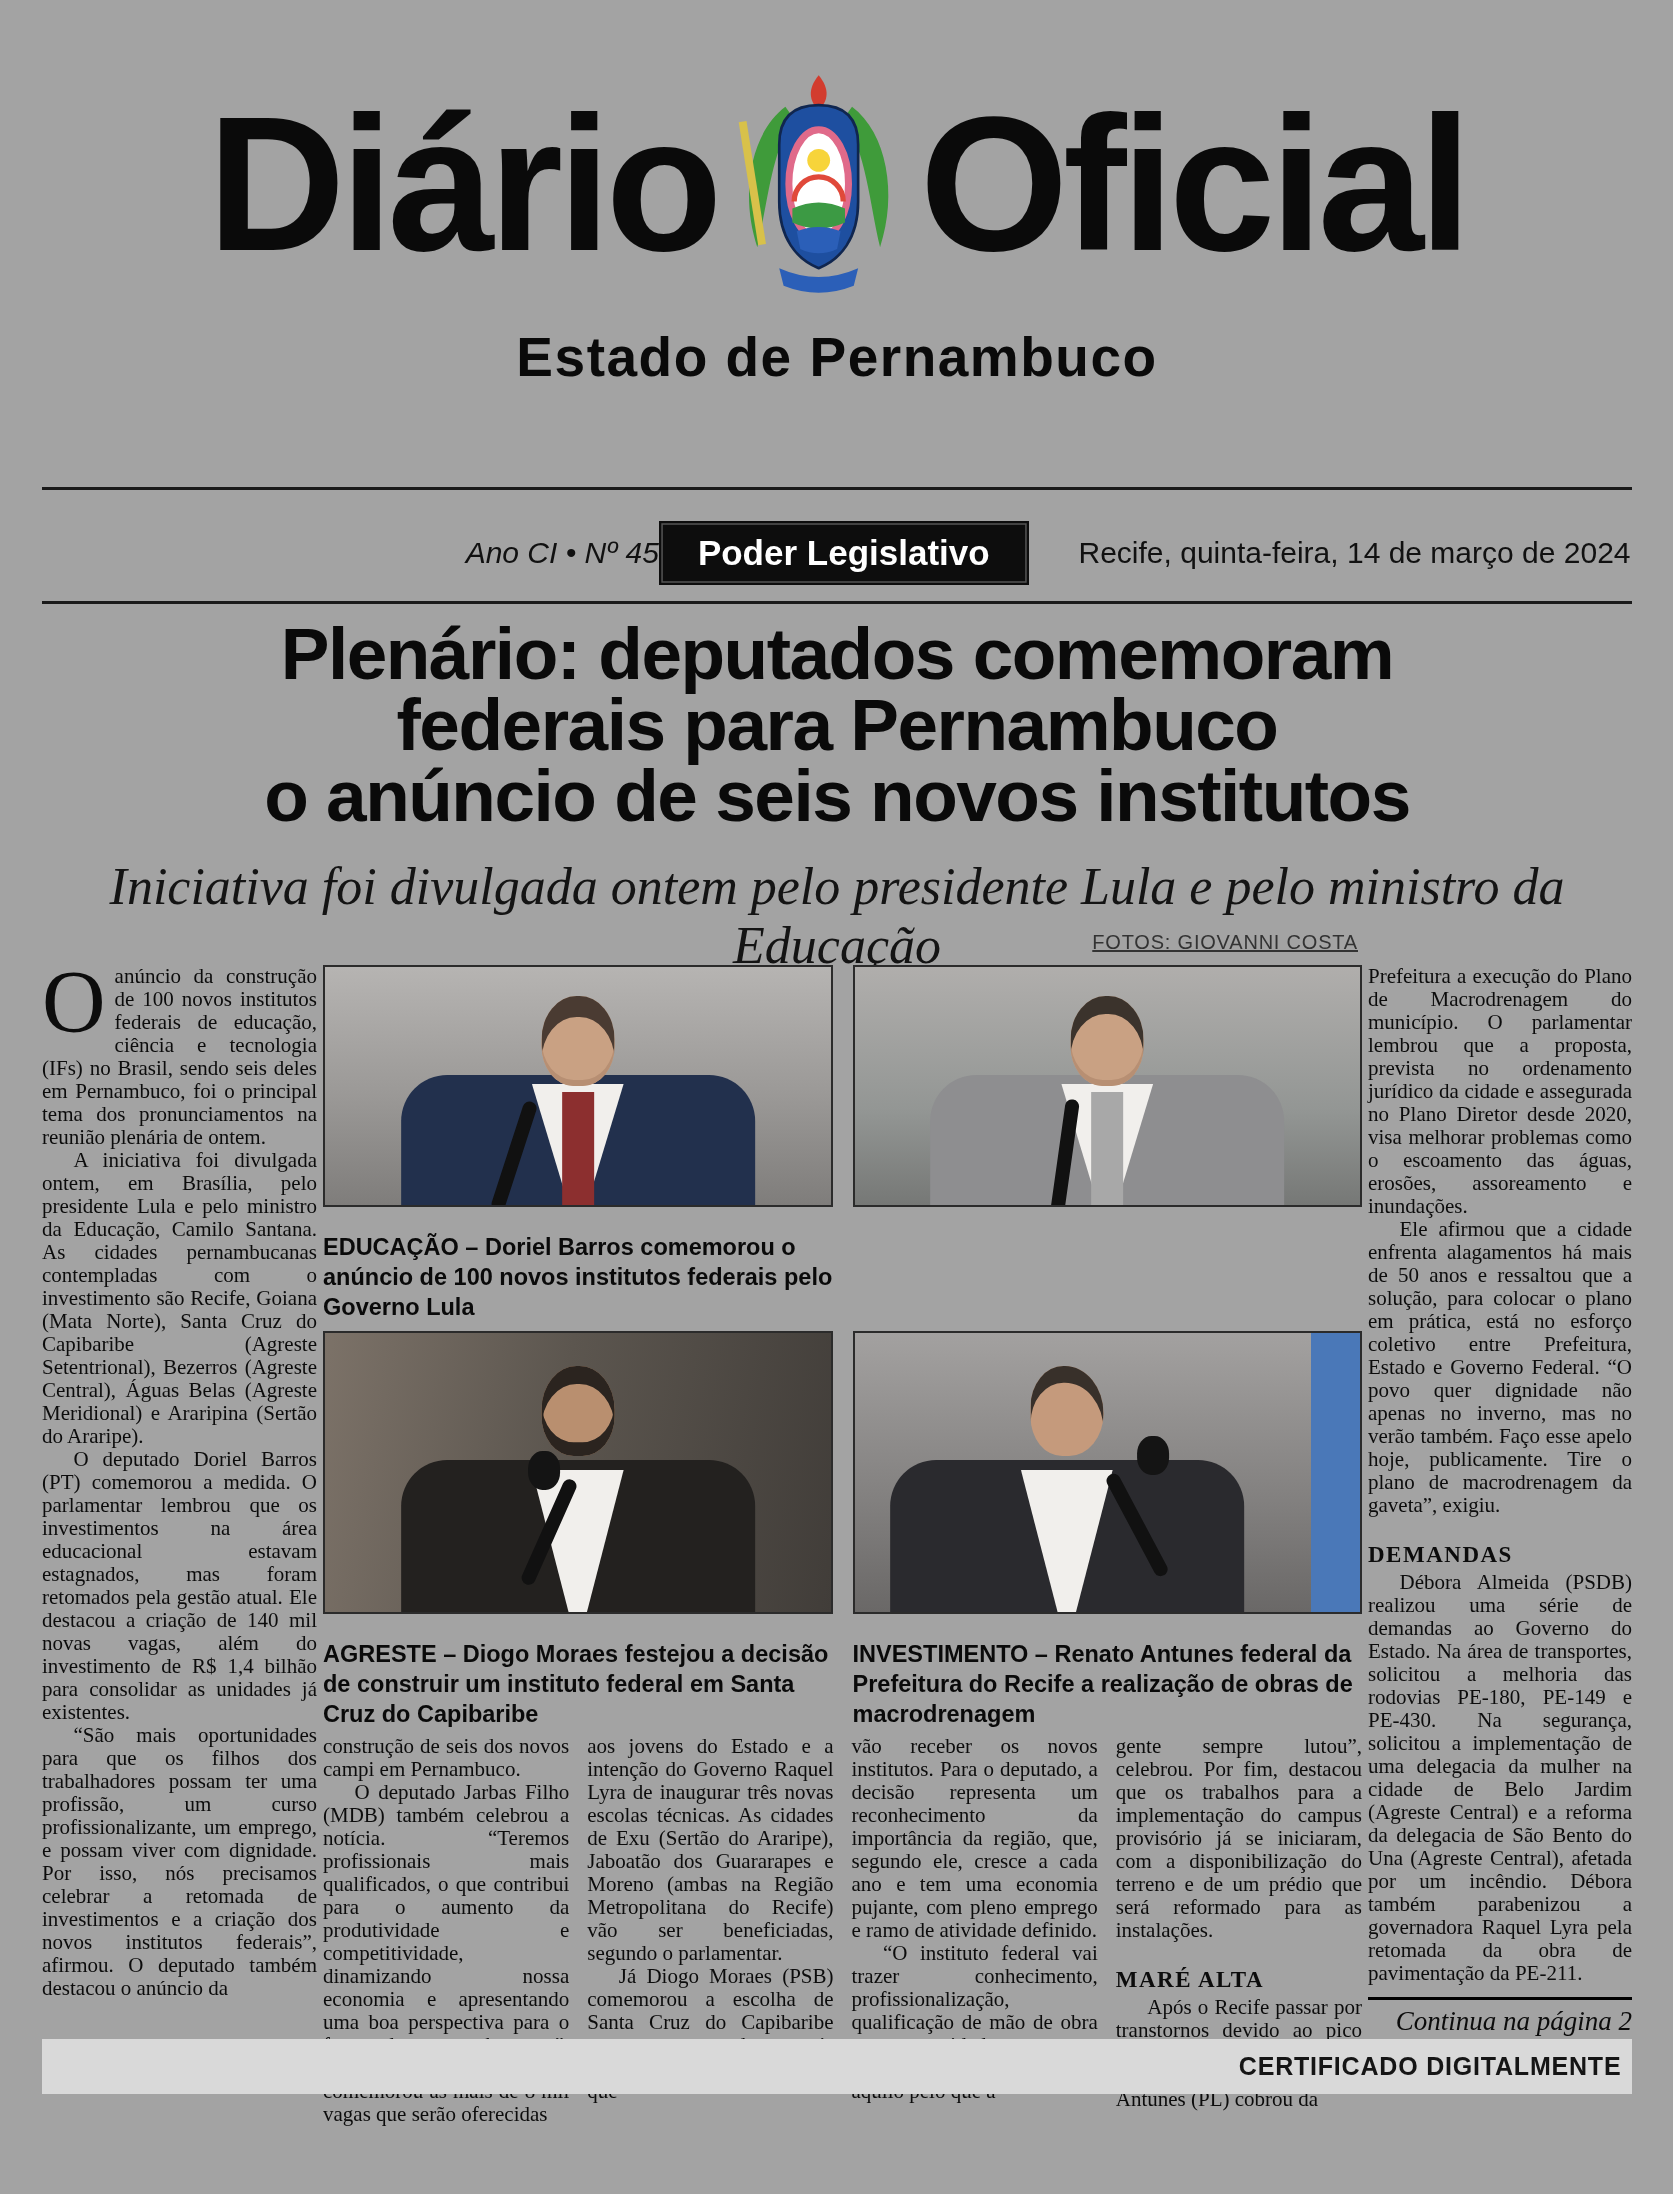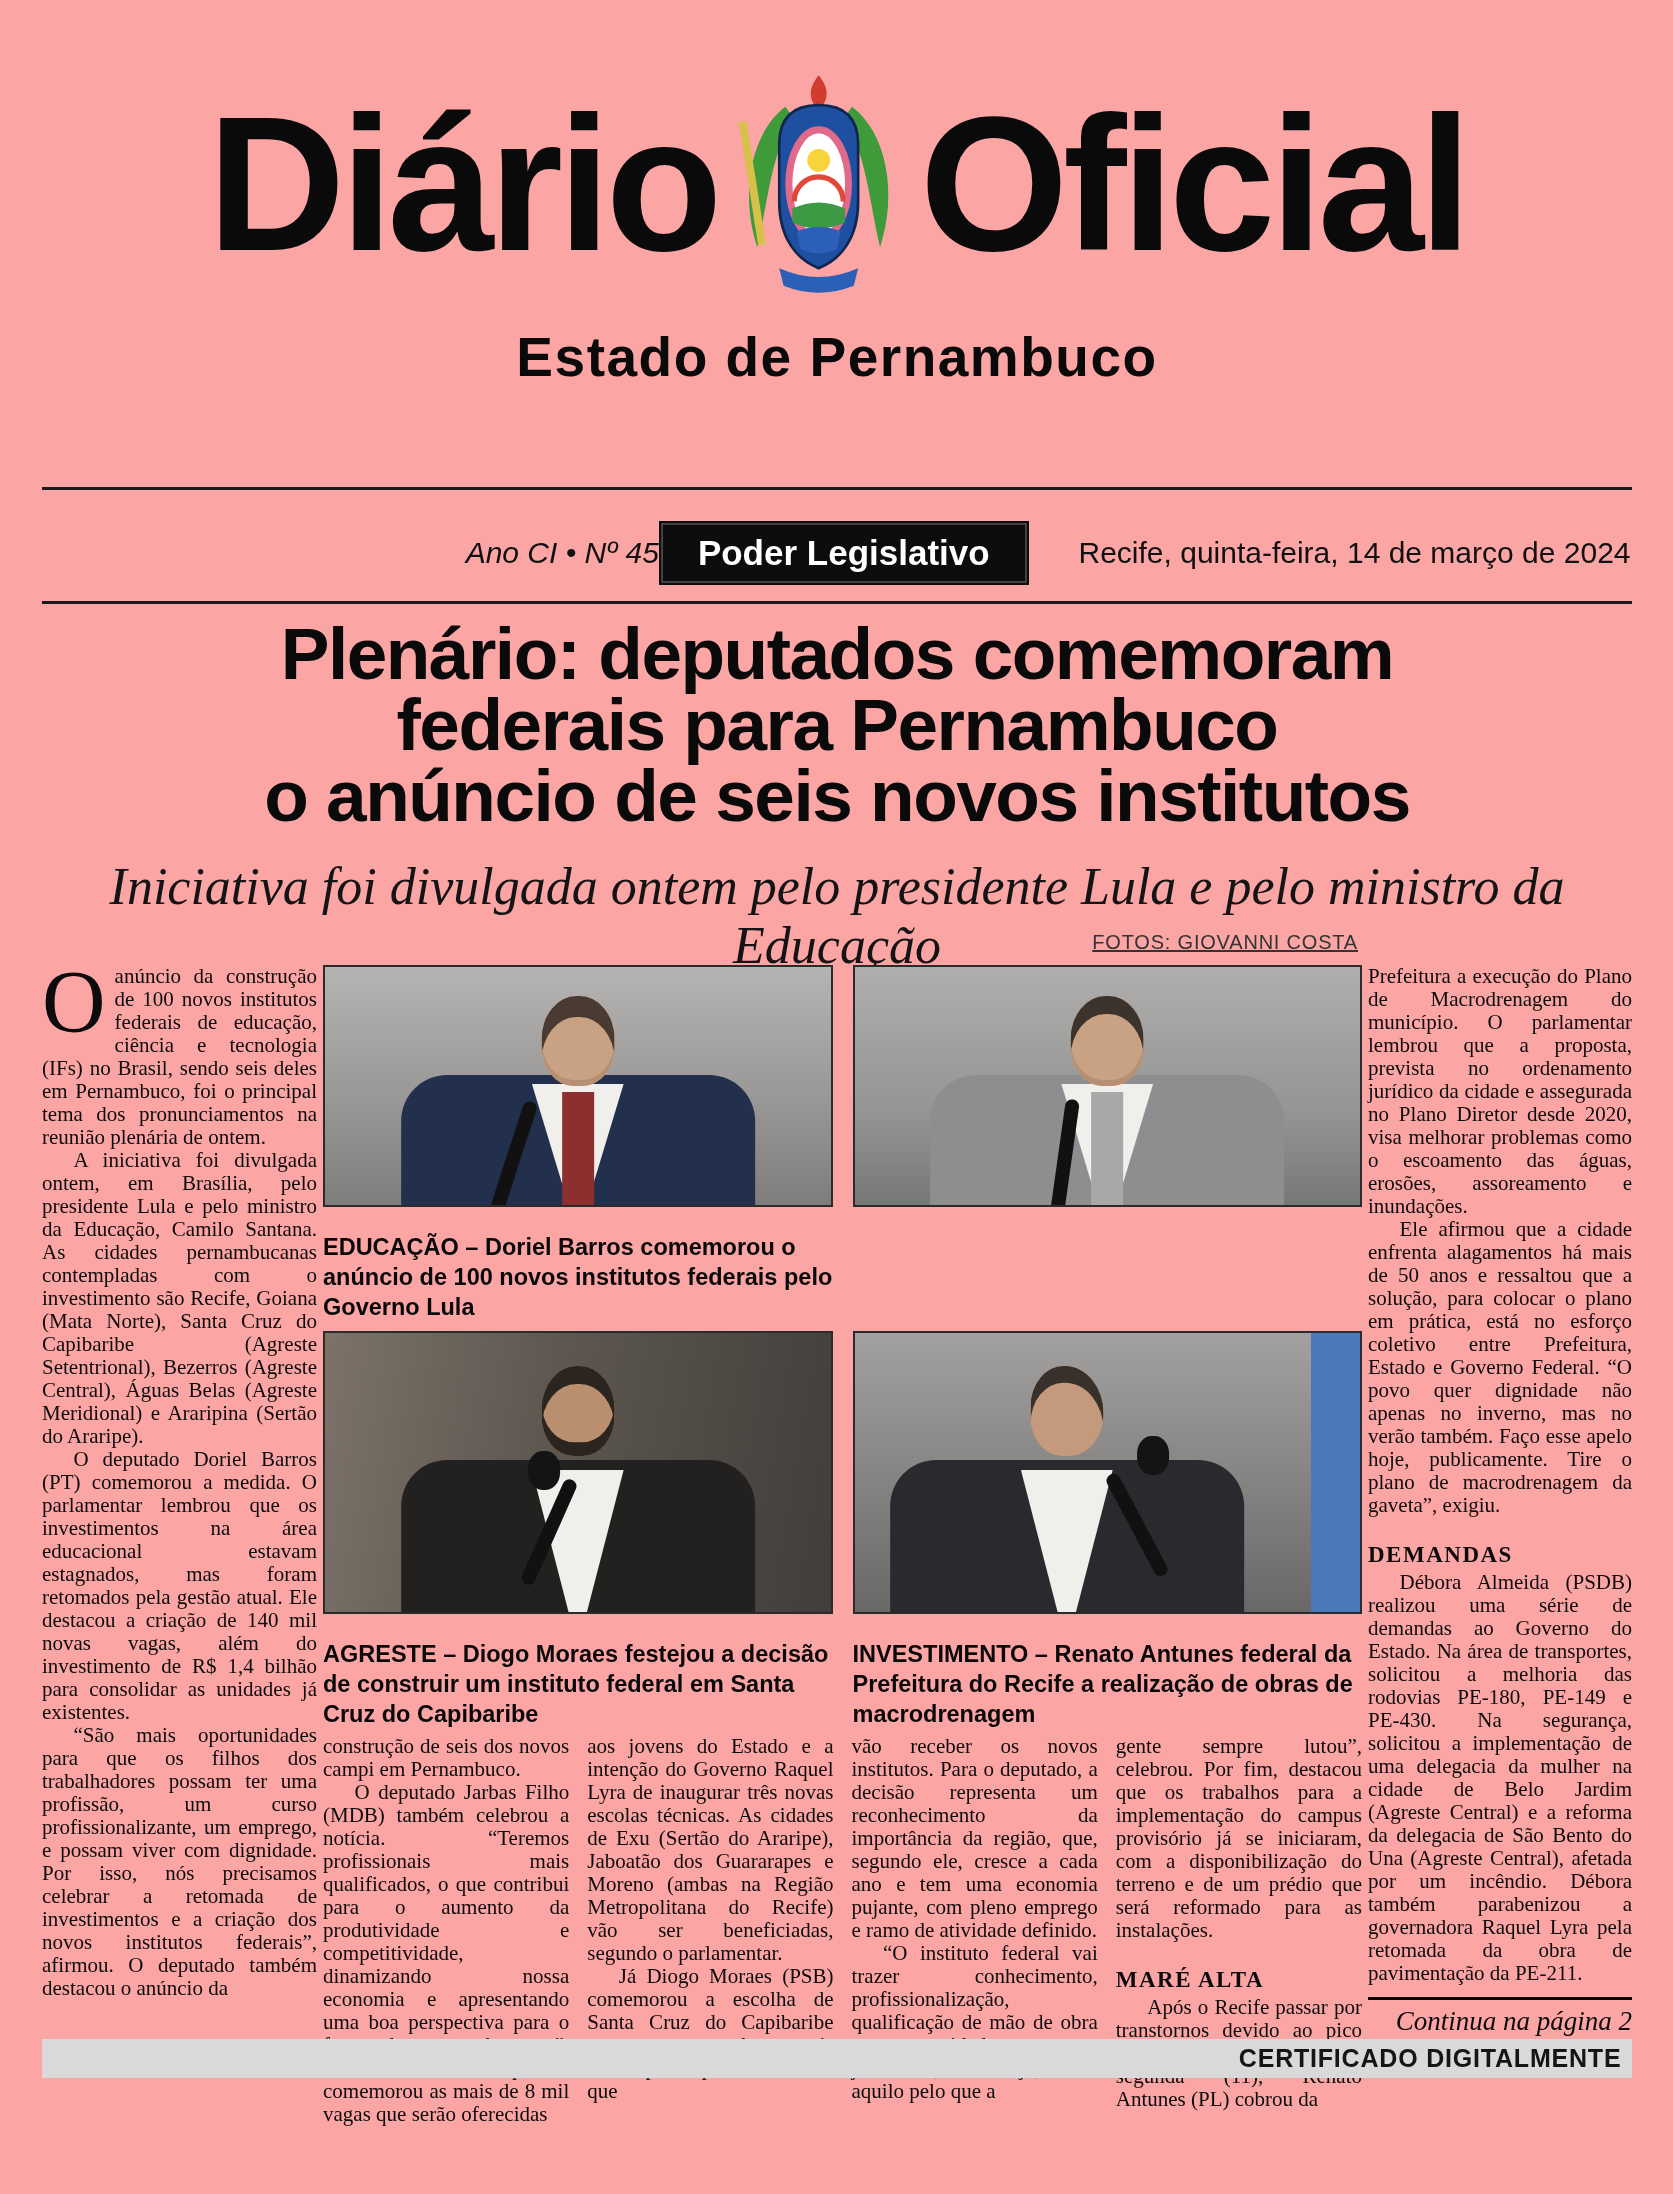--- a/index.html
+++ b/index.html
@@ -1,16 +1,16 @@
 <!DOCTYPE html>
 <html lang="pt" style="font-size:12px"><head>
 <meta charset="utf-8">
 <style>
   html,body{margin:0;padding:0;background:#e8e8e8;}
-  .page{position:relative;width:1674px;height:2194px;background:#fca5a5;margin:0 auto;overflow:hidden;
+  .page{position:relative;width:1674px;height:2194px;background:#a3a3a3;margin:0 auto;overflow:hidden;
         font-family:"Liberation Serif",serif;color:#0c0c0c;}
 
   
   .mast-row{position:absolute;top:70px;left:0;width:100%;display:flex;align-items:center;justify-content:center;}
   .mast-title{font-family:"Liberation Sans",sans-serif;font-weight:700;font-size:191px;line-height:0.95;
               letter-spacing:-5.3px;color:#0a0a0a;white-space:nowrap;}
   .emblem{display:block;margin:0 13.7px;}
   .emblem svg{display:block;height:228px;width:auto;}
   .mast-subtitle{position:absolute;top:325px;left:0;width:100%;text-align:center;
                  font-family:"Liberation Sans",sans-serif;font-weight:700;font-size:55px;letter-spacing:1.5px;color:#0a0a0a;}
@@ -73,21 +73,21 @@
   .tie{position:absolute;bottom:0;left:50%;transform:translateX(-50%);width:9%;height:54%;}
   .mic{position:absolute;width:13.7px;height:114px;background:#111;border-radius:6.8px;bottom:-7.6px;}
   .mic-head{position:absolute;width:32px;height:39px;background:#141414;border-radius:45%;}
   .blue-strip{position:absolute;top:0;right:0;width:49px;height:100%;background:#4a78b8;}
 
   
   .end-rule{border-top:3px solid #000;margin-top:12px;}
   .continua{font-style:italic;font-size:27px;text-align:right;margin-top:10.6px;text-indent:0;}
 
   
-  .certbar{position:absolute;top:2039px;left:42px;width:1590px;height:39px;background:#d9d9d9;z-index:3;
+  .certbar{position:absolute;top:2039px;left:42px;width:1590px;height:55px;background:#d9d9d9;z-index:3;
            display:flex;align-items:center;justify-content:flex-end;}
   .certbar span{font-family:"Liberation Sans",sans-serif;font-weight:700;font-size:25px;
                 letter-spacing:0.8px;color:#151515;padding-right:10.6px;}
 </style>
 </head>
 <body>
 
 <div class="page">
 
   <header>

